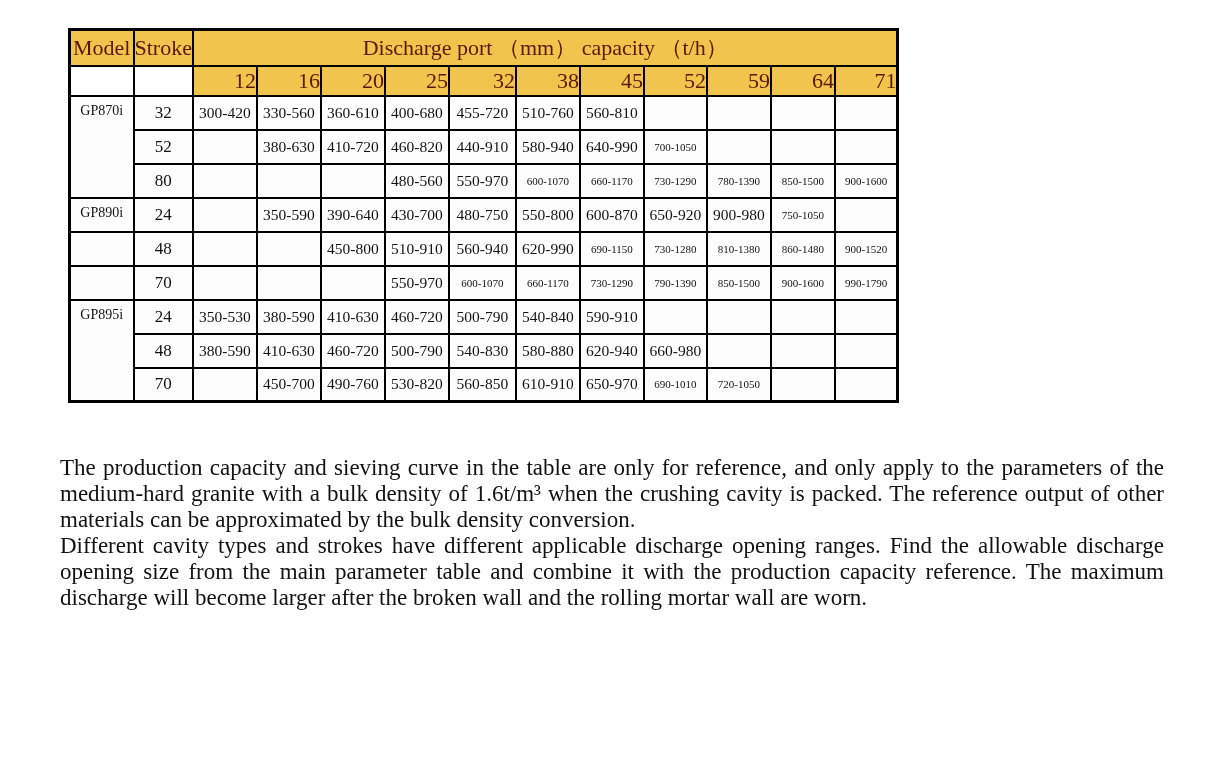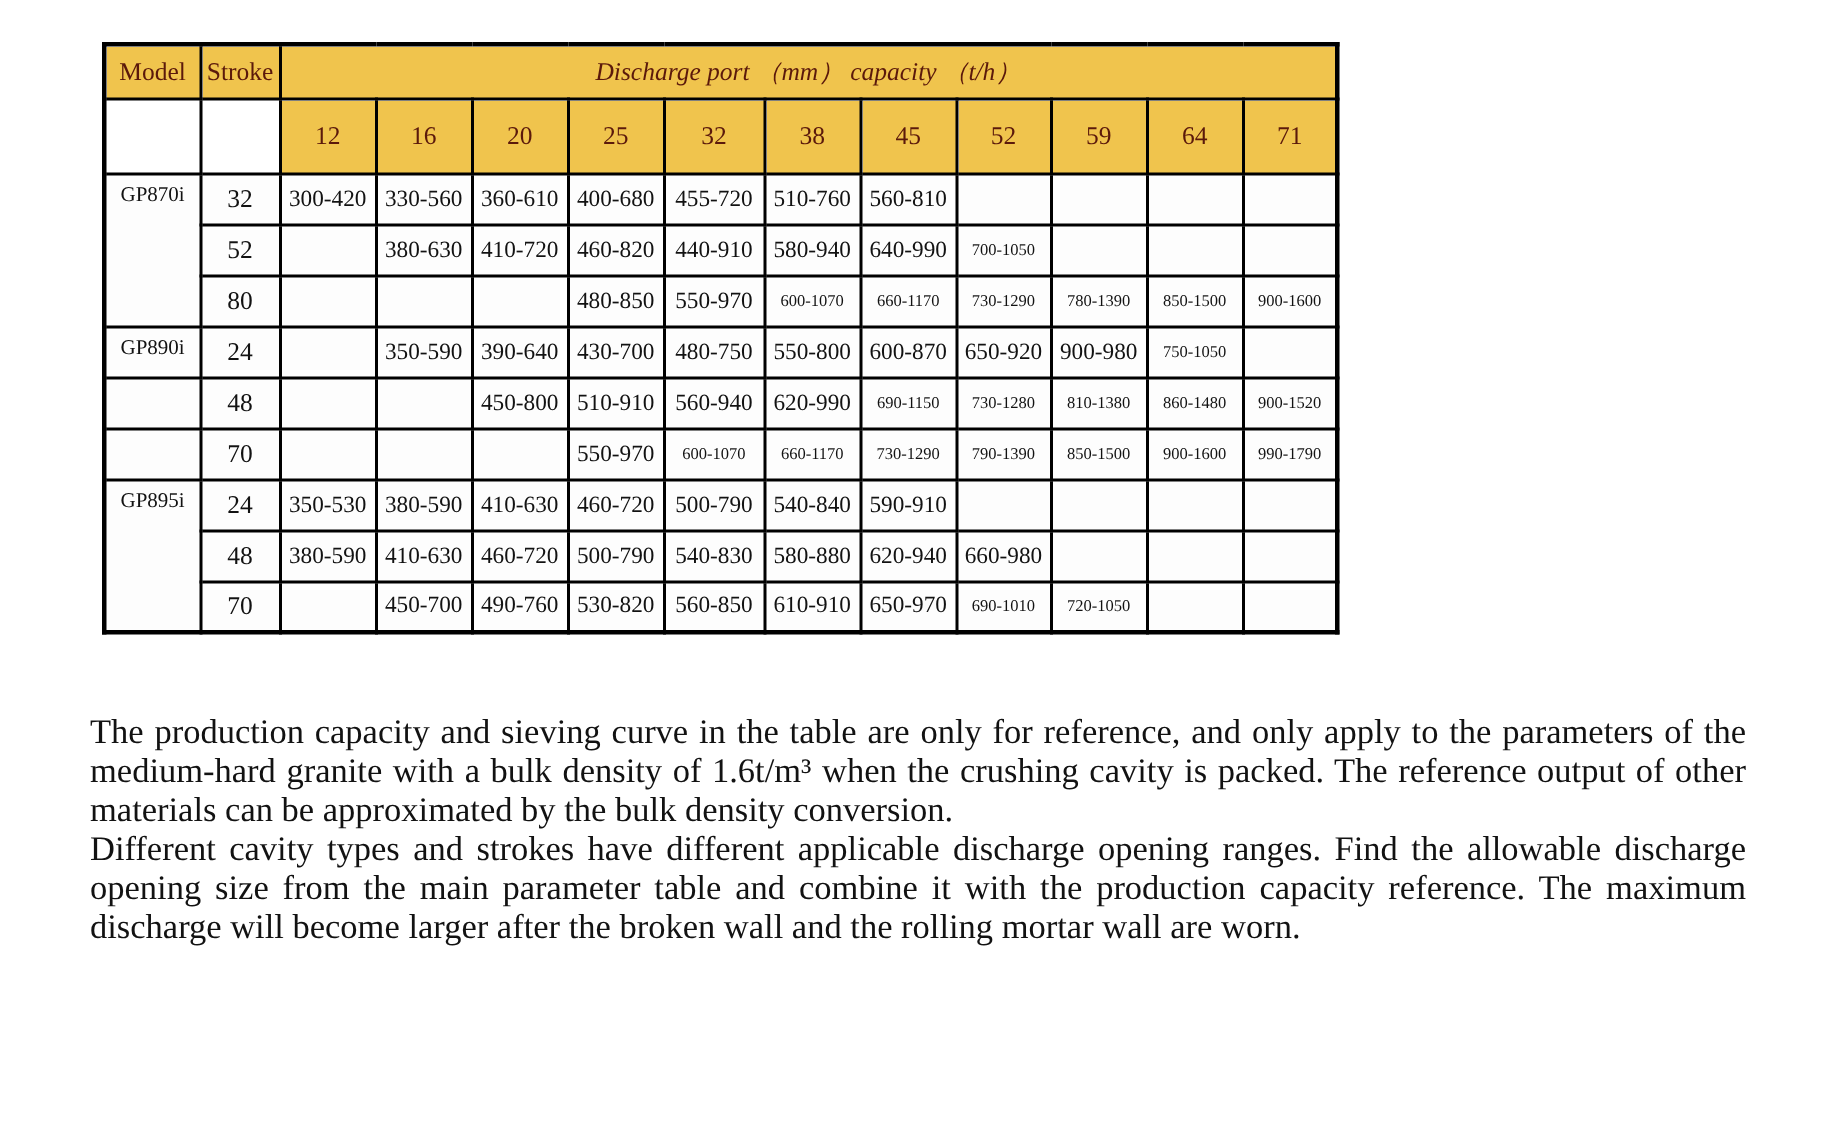--- a/index.html
+++ b/index.html
@@ -26,26 +26,26 @@
     vertical-align: middle;
     overflow: hidden;
     white-space: nowrap;
     color: var(--ink);
     background: #fdfdfd;
   }
   .capacity-table th.yellow {
     background: var(--accent);
     color: var(--header-text);
     font-weight: normal;
-    font-size: 17px;
+    font-size: 22px;
   }
   .capacity-table thead tr.top th { height: 36px; }
-  .capacity-table thead tr.ports th { height: 50px; }
+  .capacity-table thead tr.ports th { height: 30px; text-align: right; }
   th.blank { background: #ffffff; }
-  .discharge-h { white-space: pre; font-style: italic; }
+  .discharge-h { white-space: pre; }
   td.model-cell {
     font-size: 14px;
     vertical-align: top;
     padding-top: 6px;
   }
   td.stroke-cell { font-size: 17px; height: 34px; }
   td.value-cell { font-size: 15.5px; height: 34px; }
   td.value-cell.small { font-size: 11px; }
   .notes {
     margin: 52px 0 0 60px;
@@ -126,21 +126,21 @@
         <td class="value-cell small">700-1050</td>
         <td class="value-cell"></td>
         <td class="value-cell"></td>
         <td class="value-cell"></td>
       </tr>
       <tr>
         <td class="stroke-cell">80</td>
         <td class="value-cell"></td>
         <td class="value-cell"></td>
         <td class="value-cell"></td>
-        <td class="value-cell">480-850</td>
+        <td class="value-cell">480-560</td>
         <td class="value-cell">550-970</td>
         <td class="value-cell small">600-1070</td>
         <td class="value-cell small">660-1170</td>
         <td class="value-cell small">730-1290</td>
         <td class="value-cell small">780-1390</td>
         <td class="value-cell small">850-1500</td>
         <td class="value-cell small">900-1600</td>
       </tr>
       <tr>
         <td class="model-cell">GP890i</td>

